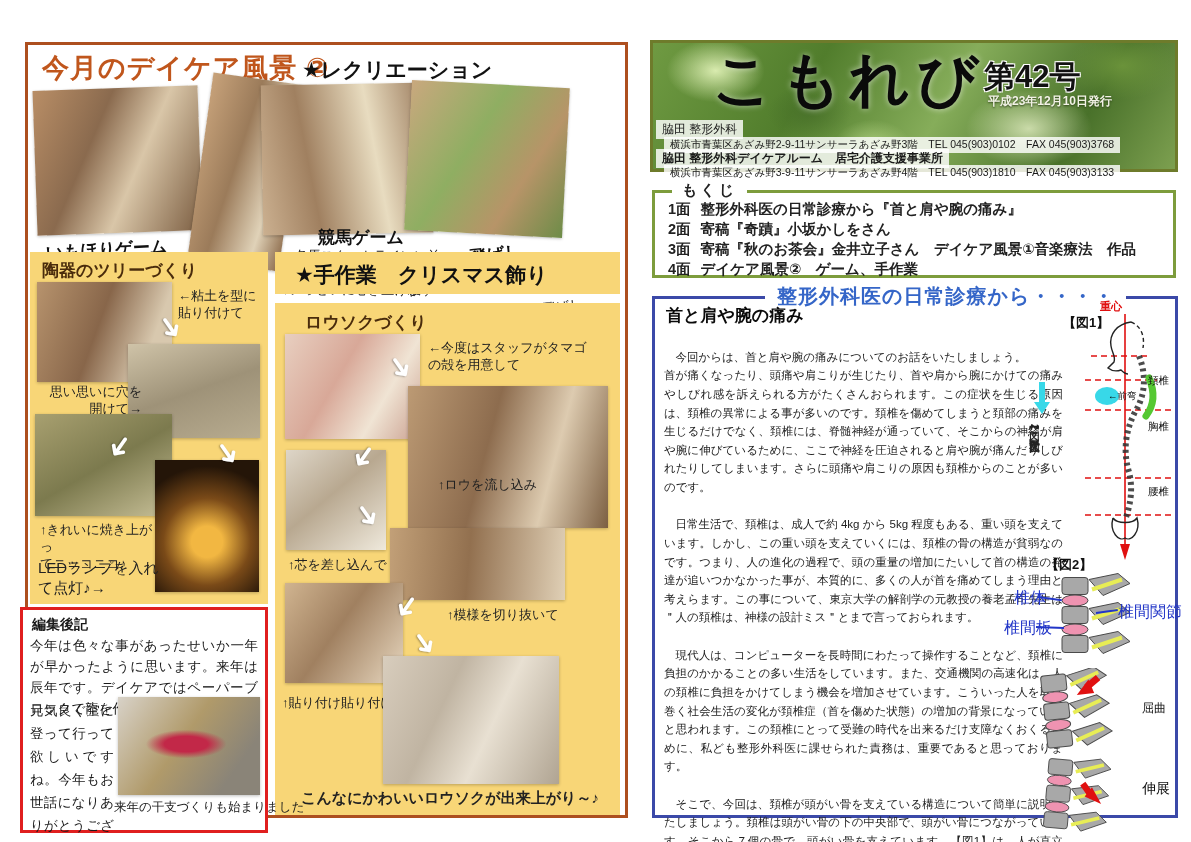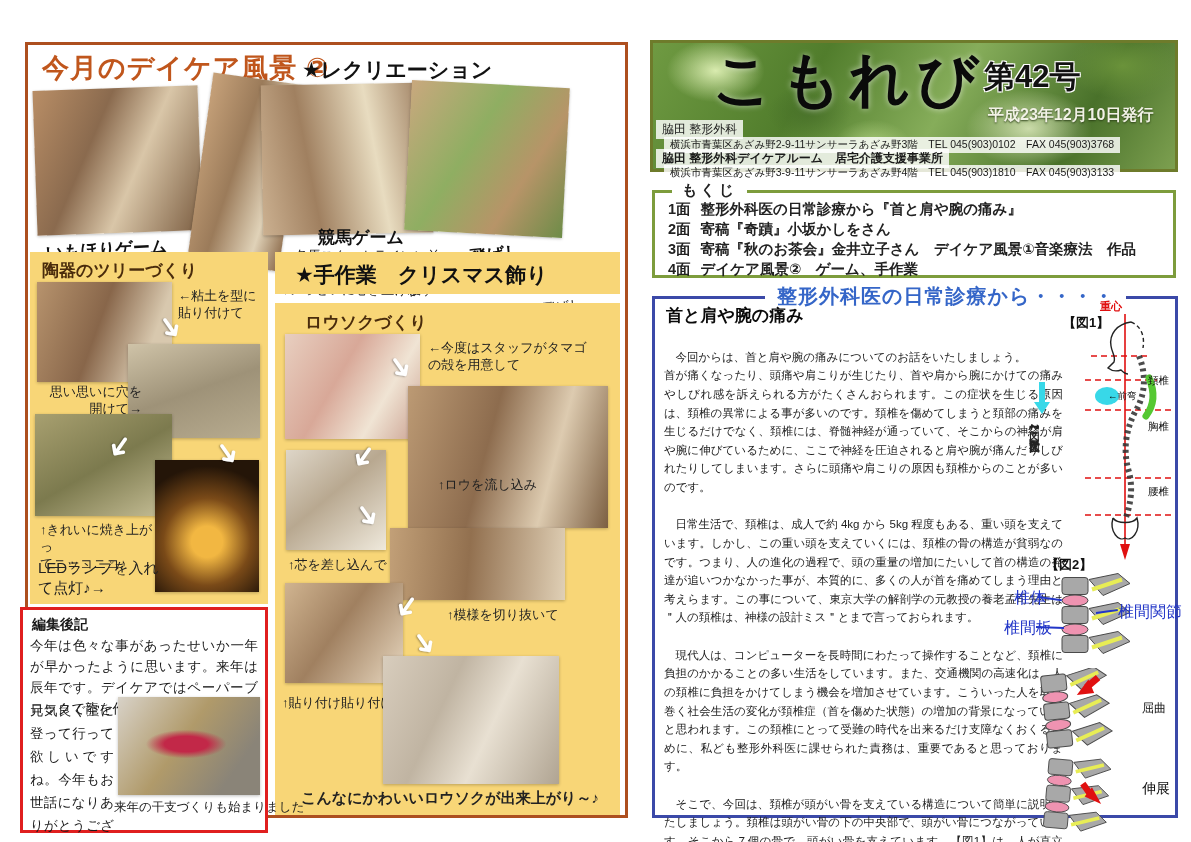--- a/index.html
+++ b/index.html
@@ -43,21 +43,21 @@
       radial-gradient(ellipse 70px 45px at 12% 22%,rgba(238,252,196,.85),rgba(0,0,0,0) 70%),
       radial-gradient(ellipse 90px 55px at 72% 68%,rgba(248,255,216,.7),rgba(0,0,0,0) 70%),
       radial-gradient(ellipse 55px 38px at 42% 82%,rgba(198,228,148,.65),rgba(0,0,0,0) 70%),
       radial-gradient(ellipse 80px 48px at 90% 18%,rgba(110,150,60,.9),rgba(0,0,0,0) 70%),
       radial-gradient(ellipse 60px 40px at 30% 55%,rgba(70,110,40,.8),rgba(0,0,0,0) 70%),
       linear-gradient(120deg,#6f9a42,#517d2c 30%,#86ad5a 55%,#49712a 80%,#7da050);}
   .mh-title{left:712px;top:40px;font-size:60px;font-weight:bold;color:#0a0a0a;letter-spacing:7px;
             text-shadow:0 0 6px rgba(255,255,255,.6);}
   .mh-issue{left:984px;top:56px;font-size:31px;font-weight:bold;color:#111;
             text-shadow:-1px -1px 0 #fff,1px -1px 0 #fff,-1px 1px 0 #fff,1px 1px 0 #fff;}
-  .mh-date{left:988px;top:105px;font-size:16px;font-weight:bold;color:#f2f2e6;
+  .mh-date{left:988px;top:93px;font-size:12px;font-weight:bold;color:#f2f2e6;
            text-shadow:0 1px 2px rgba(40,60,20,.9);}
   .strip{background:rgba(255,255,255,.82);padding:1px 6px;display:inline-block;}
   #toc-box{left:652px;top:190px;width:524px;height:88px;border:3px solid #7d9c3c;box-sizing:border-box;}
   .toc-label{left:672px;top:181px;background:#fff;padding:0 10px;font-size:15px;font-weight:bold;
              letter-spacing:3px;color:#222;}
   .toc-row{position:absolute;left:668px;font-size:14.5px;color:#222;}
   .toc-page{font-weight:bold;margin-right:10px;}
   .toc-text{font-weight:600;}
   #article-box{left:652px;top:296px;width:526px;height:522px;border:3px solid #3b49a8;box-sizing:border-box;}
   .art-header{left:765px;top:283px;background:#fff;padding:0 12px;font-size:20px;font-weight:bold;

